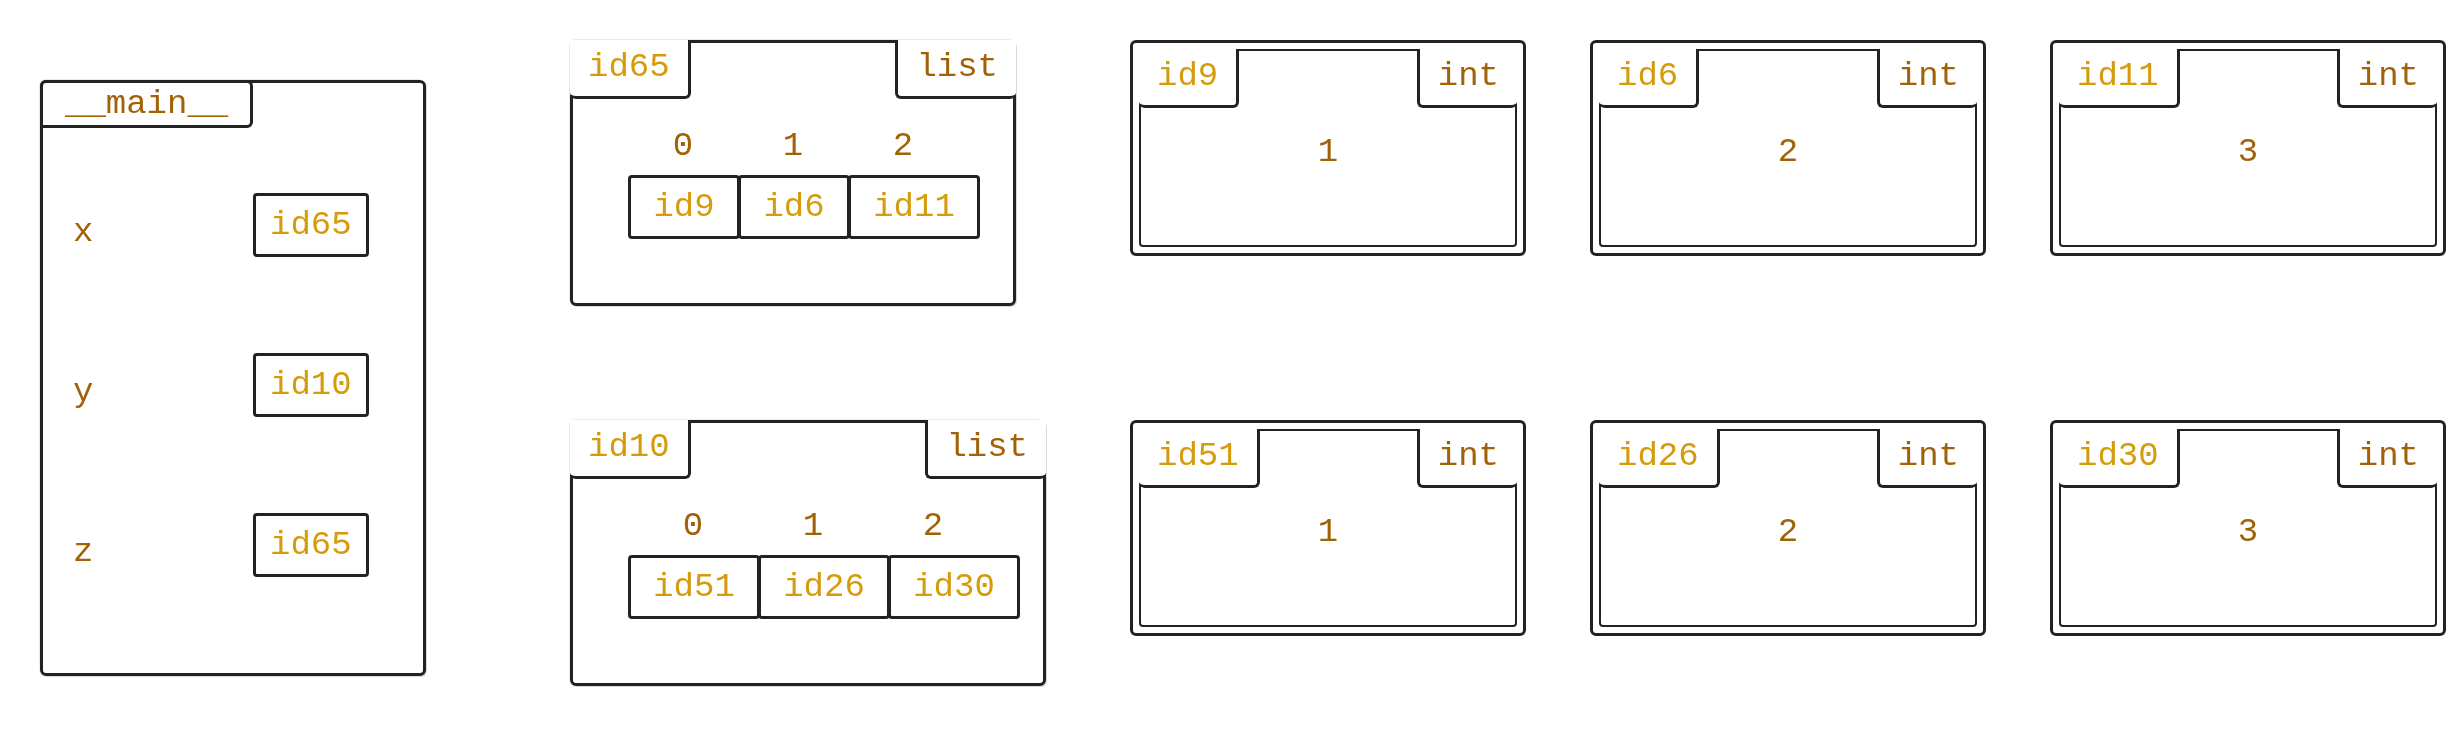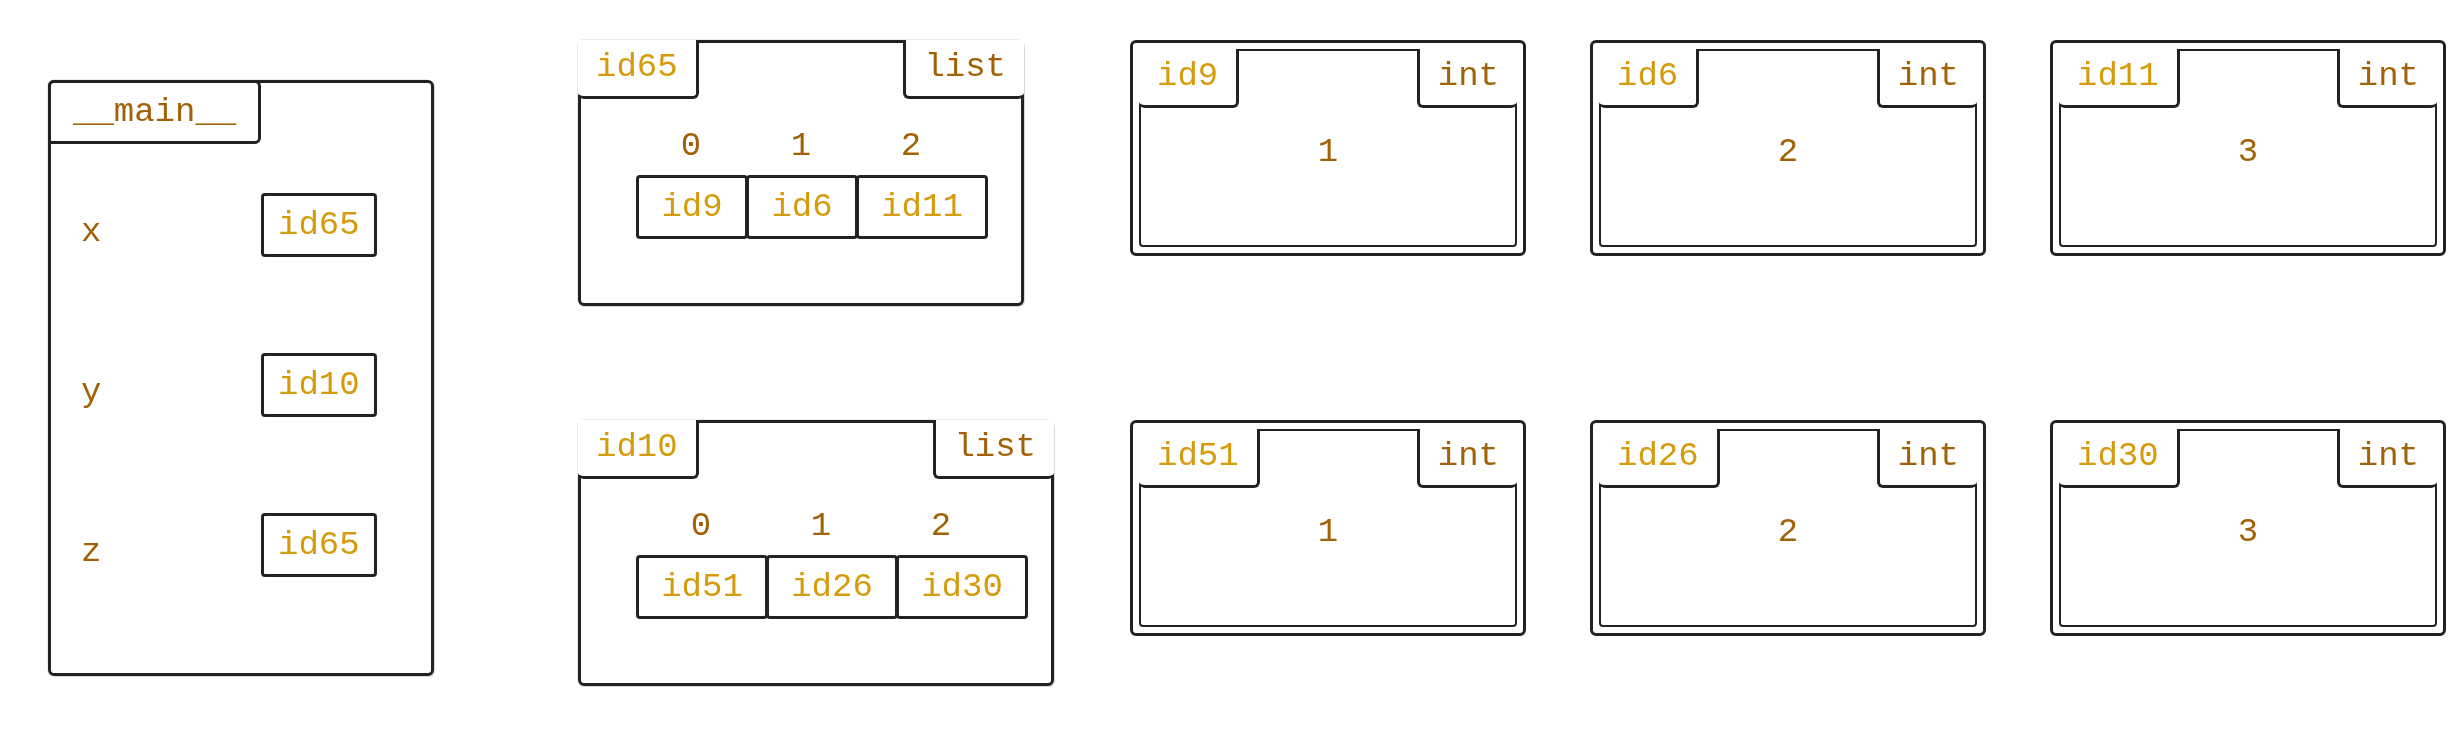--- a/index.html
+++ b/index.html
@@ -18,21 +18,20 @@
   .gold  { color: #d59b0a; }
 
   .sketch-box {
     position: absolute;
     border: 3px solid #222;
     border-radius: 6px;
     box-shadow:
        1px 1px 0 rgba(0,0,0,.15),
        -1px -1px 0 rgba(0,0,0,.08);
     background: #fff;
-    margin-left: 8px;
   }
   .double-box {
     position: absolute;
     border: 3px solid #222;
     border-radius: 6px;
     background: #fff;
   }
   .double-box::after {
     content: "";
     position: absolute;
@@ -58,21 +57,21 @@
     z-index: 2;
   }
   .double-box .tag.left  { left: 6px;  border-left: none; }
   .double-box .tag.right { right: 6px; border-right: none; }
 
   .frame-label {
     position: absolute;
     left: -3px;
     top: -3px;
     border: 3px solid #222;
-    padding: 10px 22px;
+    padding: 2px 22px;
     background: #fff;
     border-radius: 6px 6px 6px 0;
   }
 
   .var-row { position: absolute; left: 30px; }
   .id-chip {
     position: absolute;
     border: 3px solid #222;
     border-radius: 4px;
     padding: 10px 14px;

